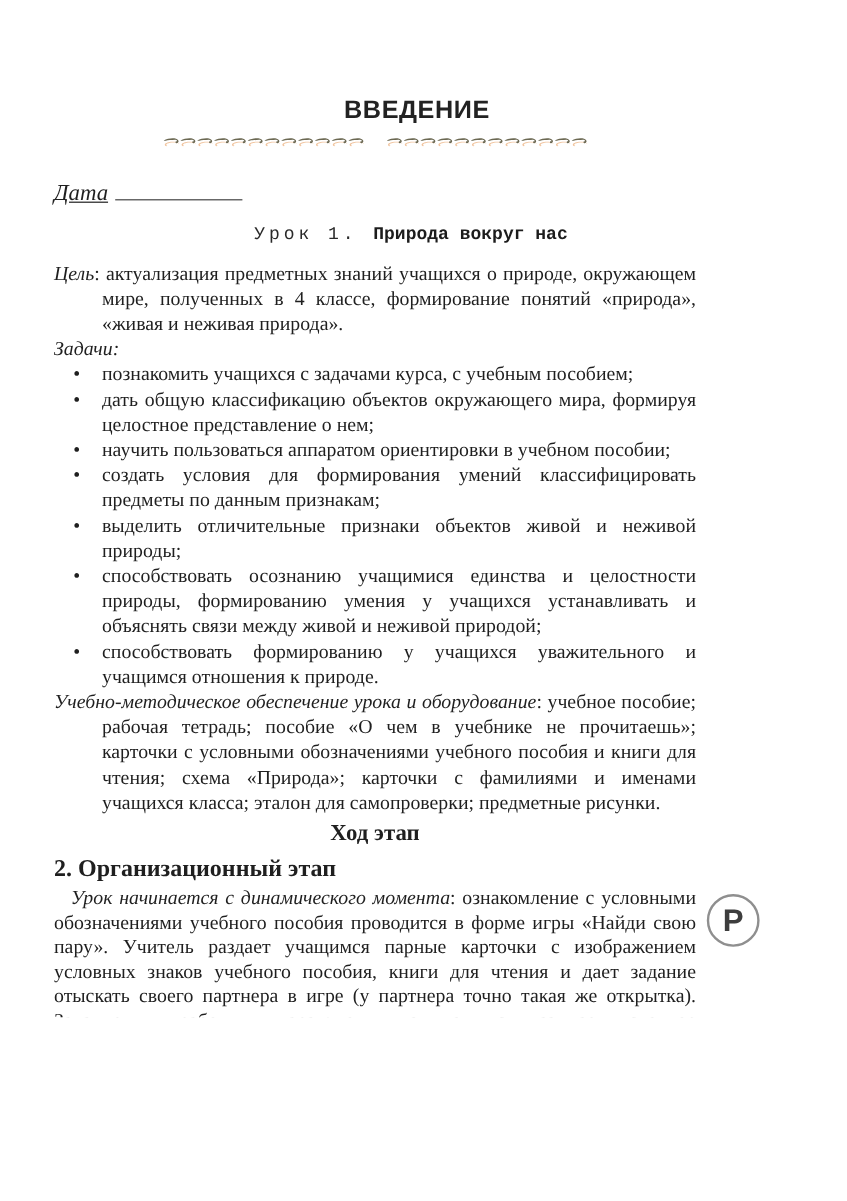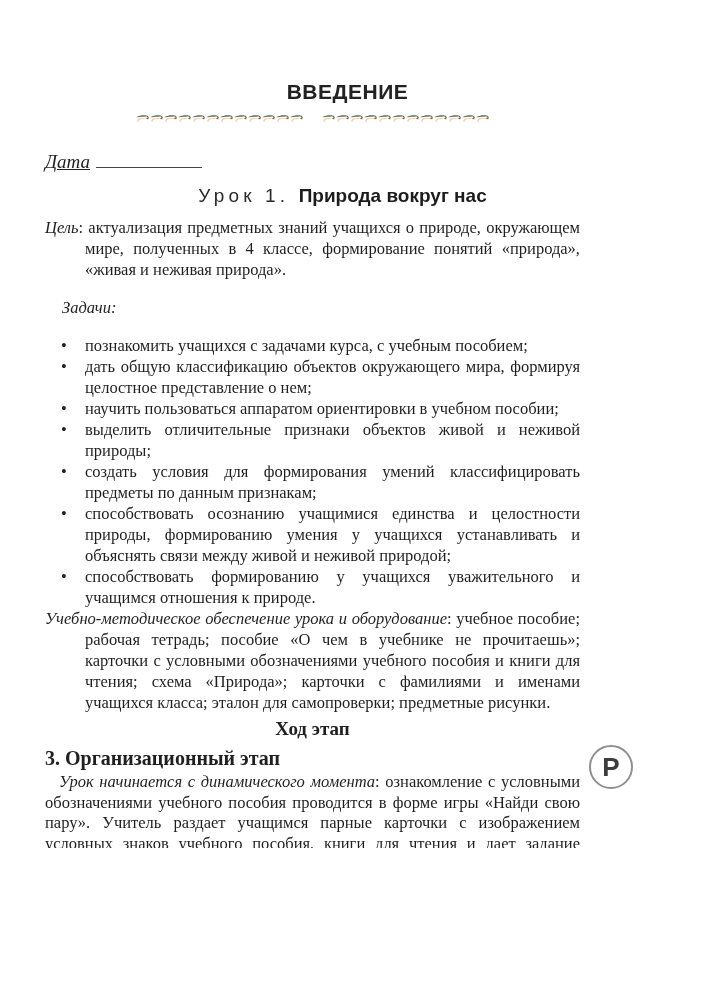--- a/index.html
+++ b/index.html
@@ -29,30 +29,30 @@
   .orn-group.mirrored{transform:scaleX(-1);}
   .ornament-top svg{width:14px;height:9px;display:block;}
   .ornament-bottom svg{width:28px;height:18px;display:block;}
   .date-line{margin-top:24px;font-style:italic;font-size:19px;line-height:24px;text-decoration:underline;}
   .date-blank{
     display:inline-block;width:106px;height:3px;
     border-bottom:1.6px solid #444;margin-left:6px;
   }
   .lesson-heading{
     margin:10px 0 0 0;position:relative;left:30px;
-    text-align:center;font-family:Liberation Sans, sans-serif;
-    font-size:19px;line-height:24px;font-weight:normal;color:#2a2a2a;
+    text-align:center;font-family:Liberation Mono, monospace;
+    font-size:15px;line-height:24px;font-weight:normal;color:#2a2a2a;
   }
   .lesson-label{letter-spacing:0.22em;font-weight:normal;}
   .lesson-title{font-weight:bold;letter-spacing:0;margin-left:4px;color:#1c1c1c;}
   .para{margin:0;text-align:justify;}
   .goal-para{margin-top:9px;padding-left:40px;text-indent:-40px;}
   .equipment-para{padding-left:40px;text-indent:-40px;}
   .ital{font-style:italic;}
-  .tasks-label{margin:17px;font-style:italic;}
+  .tasks-label{margin:0;font-style:italic;}
   .tasks{margin:0;}
   .task-item{position:relative;padding-left:40px;text-align:justify;}
   .task-item::before{
     content:"\2022";
     position:absolute;left:16px;top:0;
     font-size:16.5px;
   }
   .course-heading{
     margin:5px 0 0 0;text-align:center;
     font-size:19px;font-weight:bold;line-height:22px;
@@ -185,31 +185,31 @@
     </h2>
 
     <p class="para goal-para"><span class="ital">Цель</span><span>: актуализация предметных знаний учащихся о природе, окружающем мире, полученных в 4 классе, формирование понятий «природа», «живая и неживая природа».</span></p>
 
     <p class="tasks-label">Задачи:</p>
 
     <div class="tasks">
         <div class="task-item"><span>познакомить учащихся с задачами курса, с учебным пособием;</span></div>
         <div class="task-item"><span>дать общую классификацию объектов окружающего мира, формируя целостное представление о нем;</span></div>
         <div class="task-item"><span>научить пользоваться аппаратом ориентировки в учебном пособии;</span></div>
+        <div class="task-item"><span>создать условия для формирования умений классифицировать предметы по данным признакам;</span></div>
         <div class="task-item"><span>выделить отличительные признаки объектов живой и неживой природы;</span></div>
-        <div class="task-item"><span>создать условия для формирования умений классифицировать предметы по данным признакам;</span></div>
         <div class="task-item"><span>способствовать осознанию учащимися единства и целостности природы, формированию умения у учащихся устанавливать и объяснять связи между живой и неживой природой;</span></div>
         <div class="task-item"><span>способствовать формированию у учащихся уважительного и учащимся отношения к природе.</span></div>
       </div>
 
     <p class="para equipment-para"><span class="ital">Учебно-методическое обеспечение урока и оборудование</span><span>: учебное пособие; рабочая тетрадь; пособие «О чем в учебнике не прочитаешь»; карточки с условными обозначениями учебного пособия и книги для чтения; схема «Природа»; карточки с фамилиями и именами учащихся класса; эталон для самопроверки; предметные рисунки.</span></p>
 
     <h3 class="course-heading">Ход этап</h3>
 
-    <h4 class="stage-heading">3. Организационный этап</h4>
+    <h4 class="stage-heading">2. Организационный этап</h4>
 
     <p class="para stage-para"><span class="ital">Урок начинается с динамического момента</span><span>: ознакомление с условными обозначениями учебного пособия проводится в форме игры «Найди свою пару». Учитель раздает учащимся парные карточки с изображением условных знаков учебного пособия, книги для чтения и дает задание отыскать своего партнера в игре (у партнера точно такая же открытка). Задание для работы в парах: один из учащихся называет условное обозначение, а другой находит этот знак на страницах учебного пособия. Затем учащиеся меняются ролями.</span></p>
 
   </div>
 
   <div class="margin-icon">
     <span>Р</span>
   </div>
 
   <div class="ornament-row ornament-bottom ornament-bottom-left">

